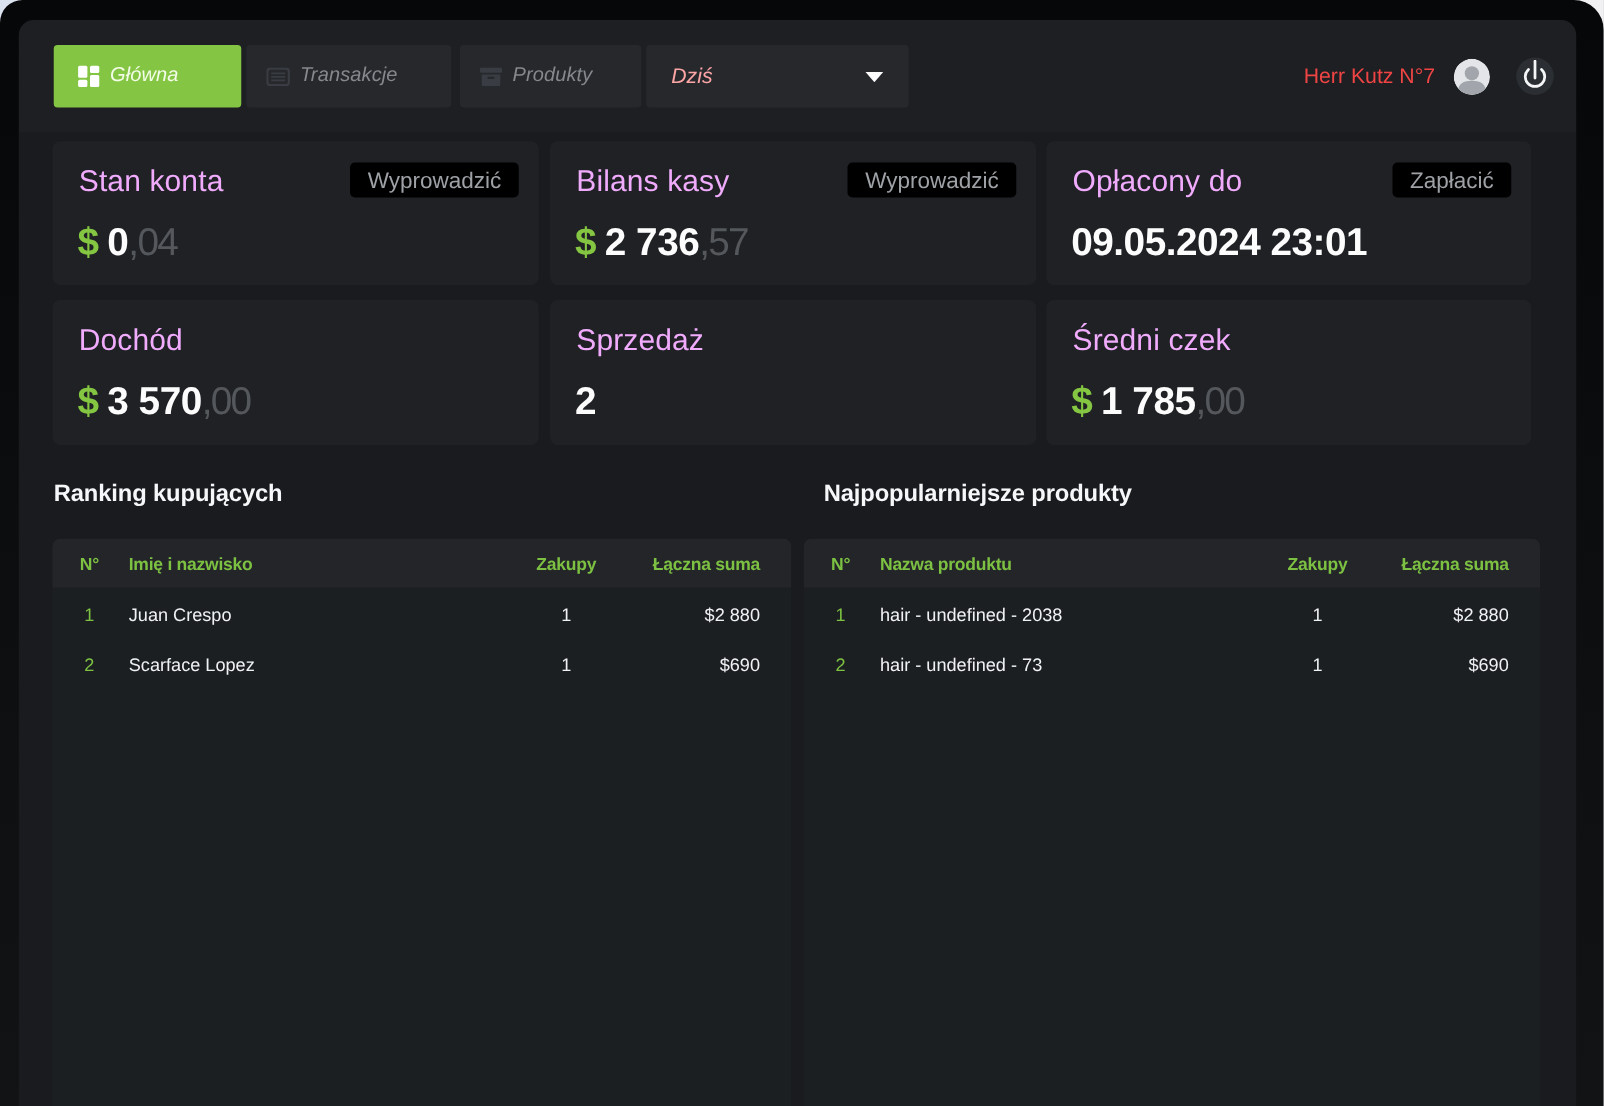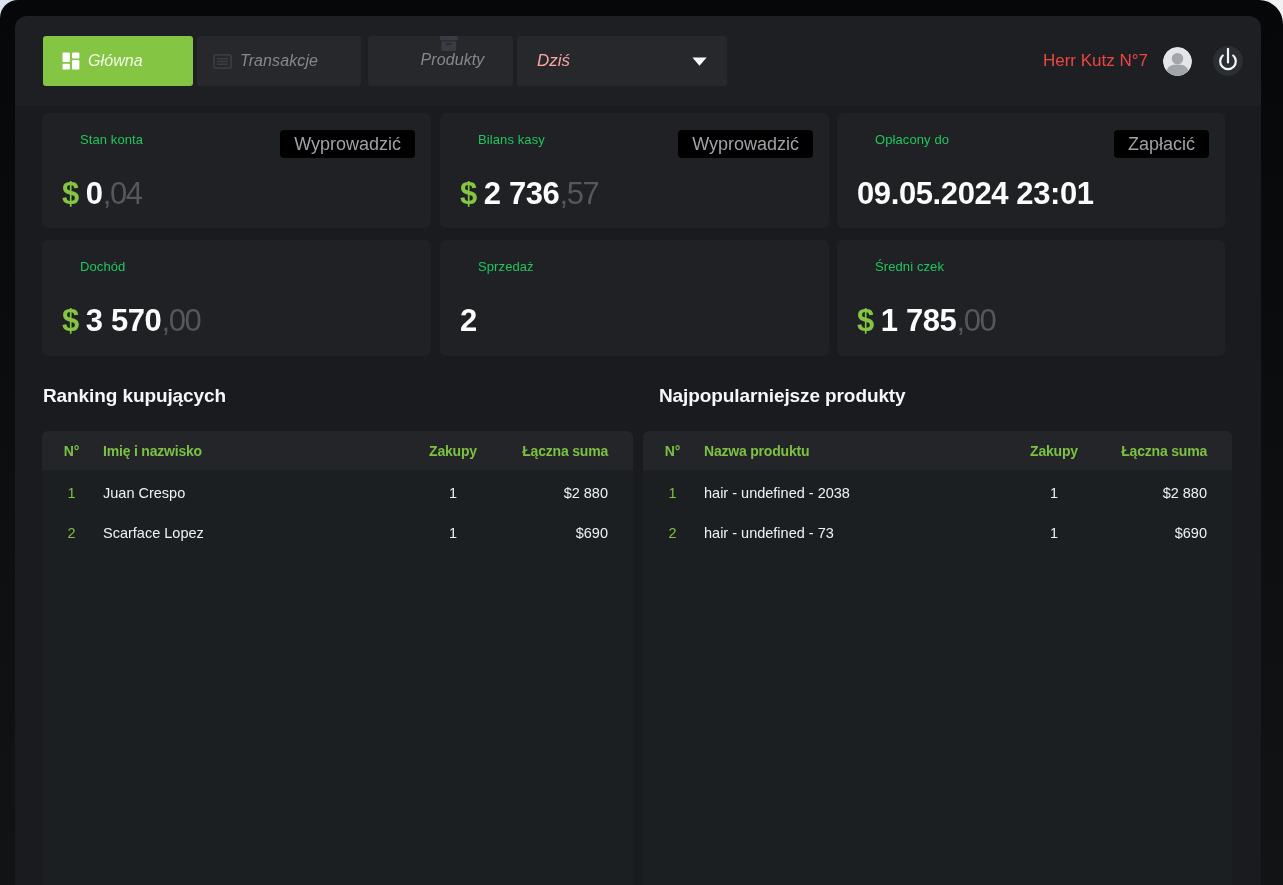--- a/index.html
+++ b/index.html
@@ -20,21 +20,21 @@
   }
   
   .navbar { position:absolute; left:0; top:0; right:0; height:90px; }
   .tabs { position:absolute; left:28px; top:20px; height:50px; display:flex;font-style:italic; }
   .tab {
     height:50px; display:flex; align-items:center; border-radius:3px;
     background:#26282c; cursor:pointer;
   }
   .tab-main { width:150px; padding-left:19px; background:#84c643; margin-right:4px; }
   .tab-trans { width:164px; padding-left:16px; margin-right:7px; }
-  .tab-prod { width:145px; padding-left:16px; margin-right:4px;flex-direction:column; }
+  .tab-prod { width:145px; padding-left:16px; margin-right:4px; }
   .tab-label { font-size:16px; color:#85888d; margin-left:8px; letter-spacing:0.1px; }
   .tab-main .tab-label { color:#f3fce8; }
   .dropdown {
     width:210px; height:50px; background:#26282c; border-radius:3px;
     display:flex; align-items:center; justify-content:space-between;
     padding:0 20px; cursor:pointer;
   }
   .dropdown-value { font-size:17px; color:#fca5a5; }
   .user-area {
     position:absolute; right:18px; top:20px; height:50px;
@@ -45,21 +45,21 @@
   .power-btn {
     width:30px; height:30px; border-radius:50%; background:#2b2e32;
     display:flex; align-items:center; justify-content:center; cursor:pointer;
   }
   
   .content {
     position:absolute; left:0; top:90px; right:0; bottom:0;
     background:#191b1e;
   }
   .card { position:absolute; height:115px; background:#1f2124; border-radius:6px; }
-  .card-title { position:absolute; left:38px; top:18.5px; font-size:13px; font-weight:500; color:#22c55e; letter-spacing:0.1px; }
+  .card-title { position:absolute; left:21px; top:18.5px; font-size:24px; font-weight:500; color:#f0abfc; letter-spacing:0.1px; }
   .card-btn {
     position:absolute; right:16px; top:17px; height:28px; padding:0 14px;
     background:#000000; border:none; border-radius:4px;
     font-family:inherit; font-size:18px; color:#9ea1a6; cursor:pointer;
   }
   .card-value {
     position:absolute; left:20px; top:63px; line-height:1.15;
     font-size:31px; font-weight:bold; color:#fcfcfd; white-space:nowrap;
     letter-spacing:-0.4px;
   }

